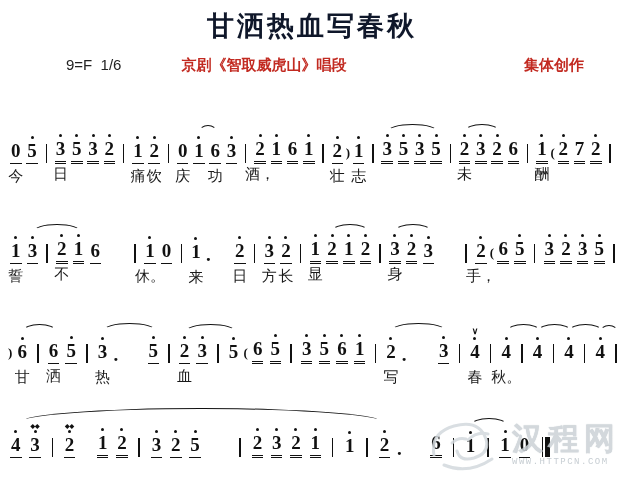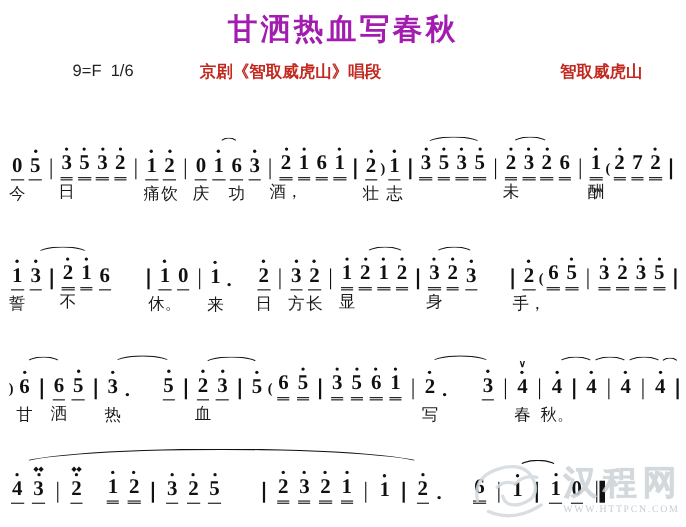--- a/index.html
+++ b/index.html
@@ -1,19 +1,19 @@
 <!DOCTYPE html>
 <html><head>
 <meta charset="utf-8">
 <style>
   html,body{margin:0;padding:0;background:#fff;}
   .sheet{position:relative;width:624px;height:479px;background:#ffffff;overflow:hidden;
          font-family:"Liberation Sans",sans-serif;color:#111;}
   .title{position:absolute;top:8px;left:0;width:624px;text-align:center;margin:0;
-         font-size:27px;font-weight:bold;letter-spacing:3px;color:#a21caf;}
+         font-size:27px;font-weight:bold;letter-spacing:3px;color:#0f172a;}
   .meta{position:absolute;top:56px;left:0;width:624px;height:20px;font-size:15px;}
   .keysig{position:absolute;left:66px;top:0;color:#222;font-family:"Liberation Sans",sans-serif;}
   .subtitle{position:absolute;left:0;width:528px;text-align:center;top:0;font-weight:bold;}
   .composer{position:absolute;right:40px;top:0;font-weight:bold;}
   .red{color:#c22a21;}
 
   .score-line{position:absolute;left:8px;}
   .notes-row{position:relative;display:flex;align-items:flex-end;justify-content:space-between;}
 
   .tok-note{display:inline-flex;flex-direction:column;align-items:center;position:relative;margin:0 2px;}
@@ -40,33 +40,33 @@
   .tok-sp{display:inline-block;height:10px;}
 
   .slur{position:absolute;border:1.4px solid transparent;border-top-color:#111;
         border-radius:100% 100% 0 0 / 160% 160% 0 0;}
 
   .watermark{position:absolute;right:4px;bottom:2px;display:flex;align-items:center;opacity:.85;}
   .wm-col{display:flex;flex-direction:column;align-items:flex-start;margin-left:2px;}
   .wm-name{font-size:31px;font-weight:bold;color:#ccd2d7;letter-spacing:5px;line-height:32px;
            text-shadow:0 0 1px #b9c1c7;}
   .wm-url{font-size:9px;color:#bdc5cb;letter-spacing:1.5px;margin-top:2px;
-          font-family:Liberation Serif, serif;}
+          font-family:Liberation Mono, monospace;}
 </style>
 </head>
 <body>
 
 <div class="sheet">
 
   <h1 class="title">甘洒热血写春秋</h1>
 
   <div class="meta">
     <span class="keysig"><span>9=F</span>&nbsp;&nbsp;<span>1/6</span></span>
     <span class="subtitle red">京剧《智取威虎山》唱段</span>
-    <span class="composer red">智取威虎山</span>
+    <span class="composer red">集体创作</span>
   </div>
 
   <div class="score-line" style="top:134px;width:608px;">
     <div class="notes-row">
         <span class="tok-note u1">
           <span class="odot hid"></span>
           <span class="glyph">0</span>
           <span class="lyric">今</span>
         </span>
         <span class="tok-note u1">

